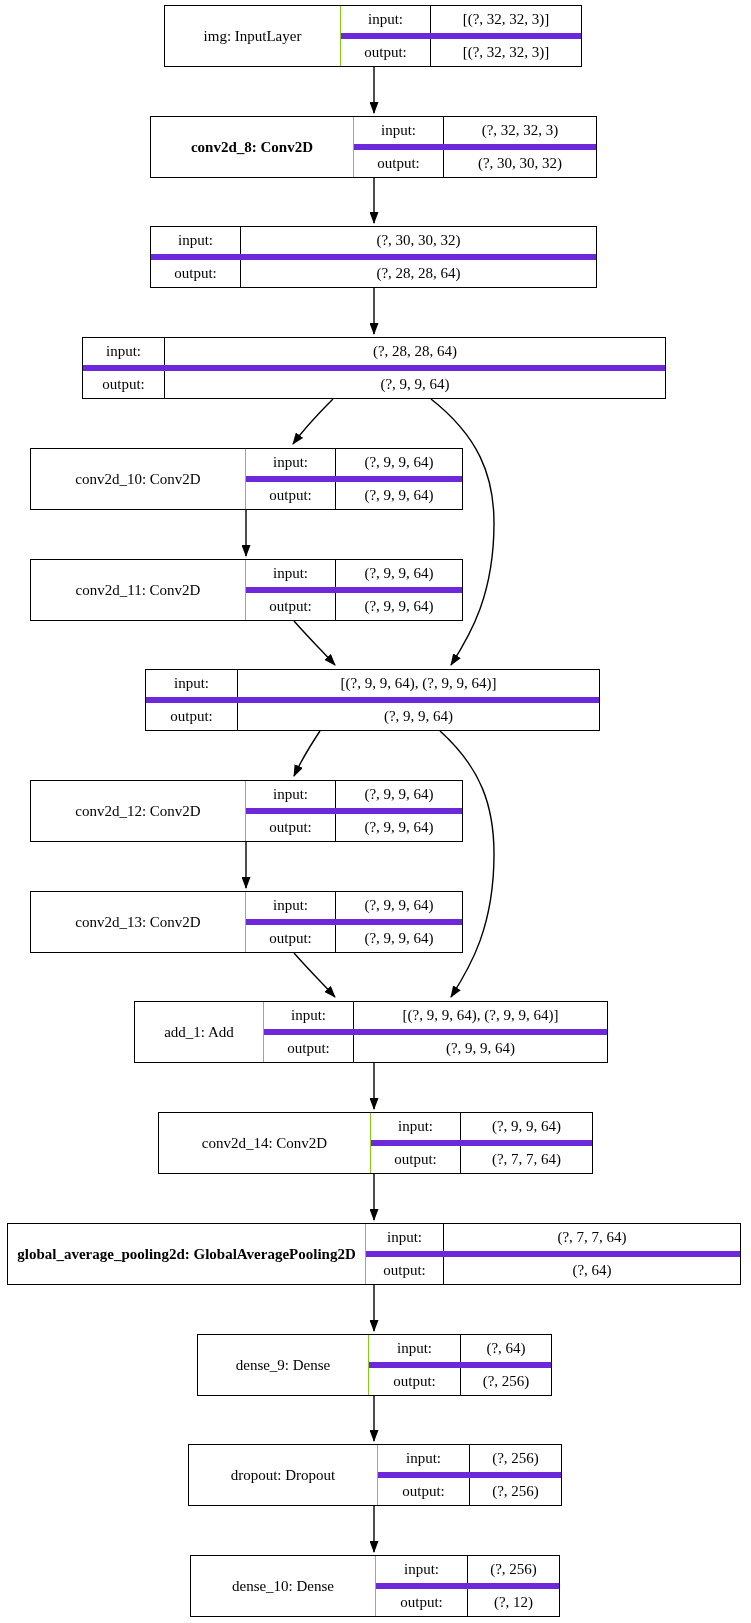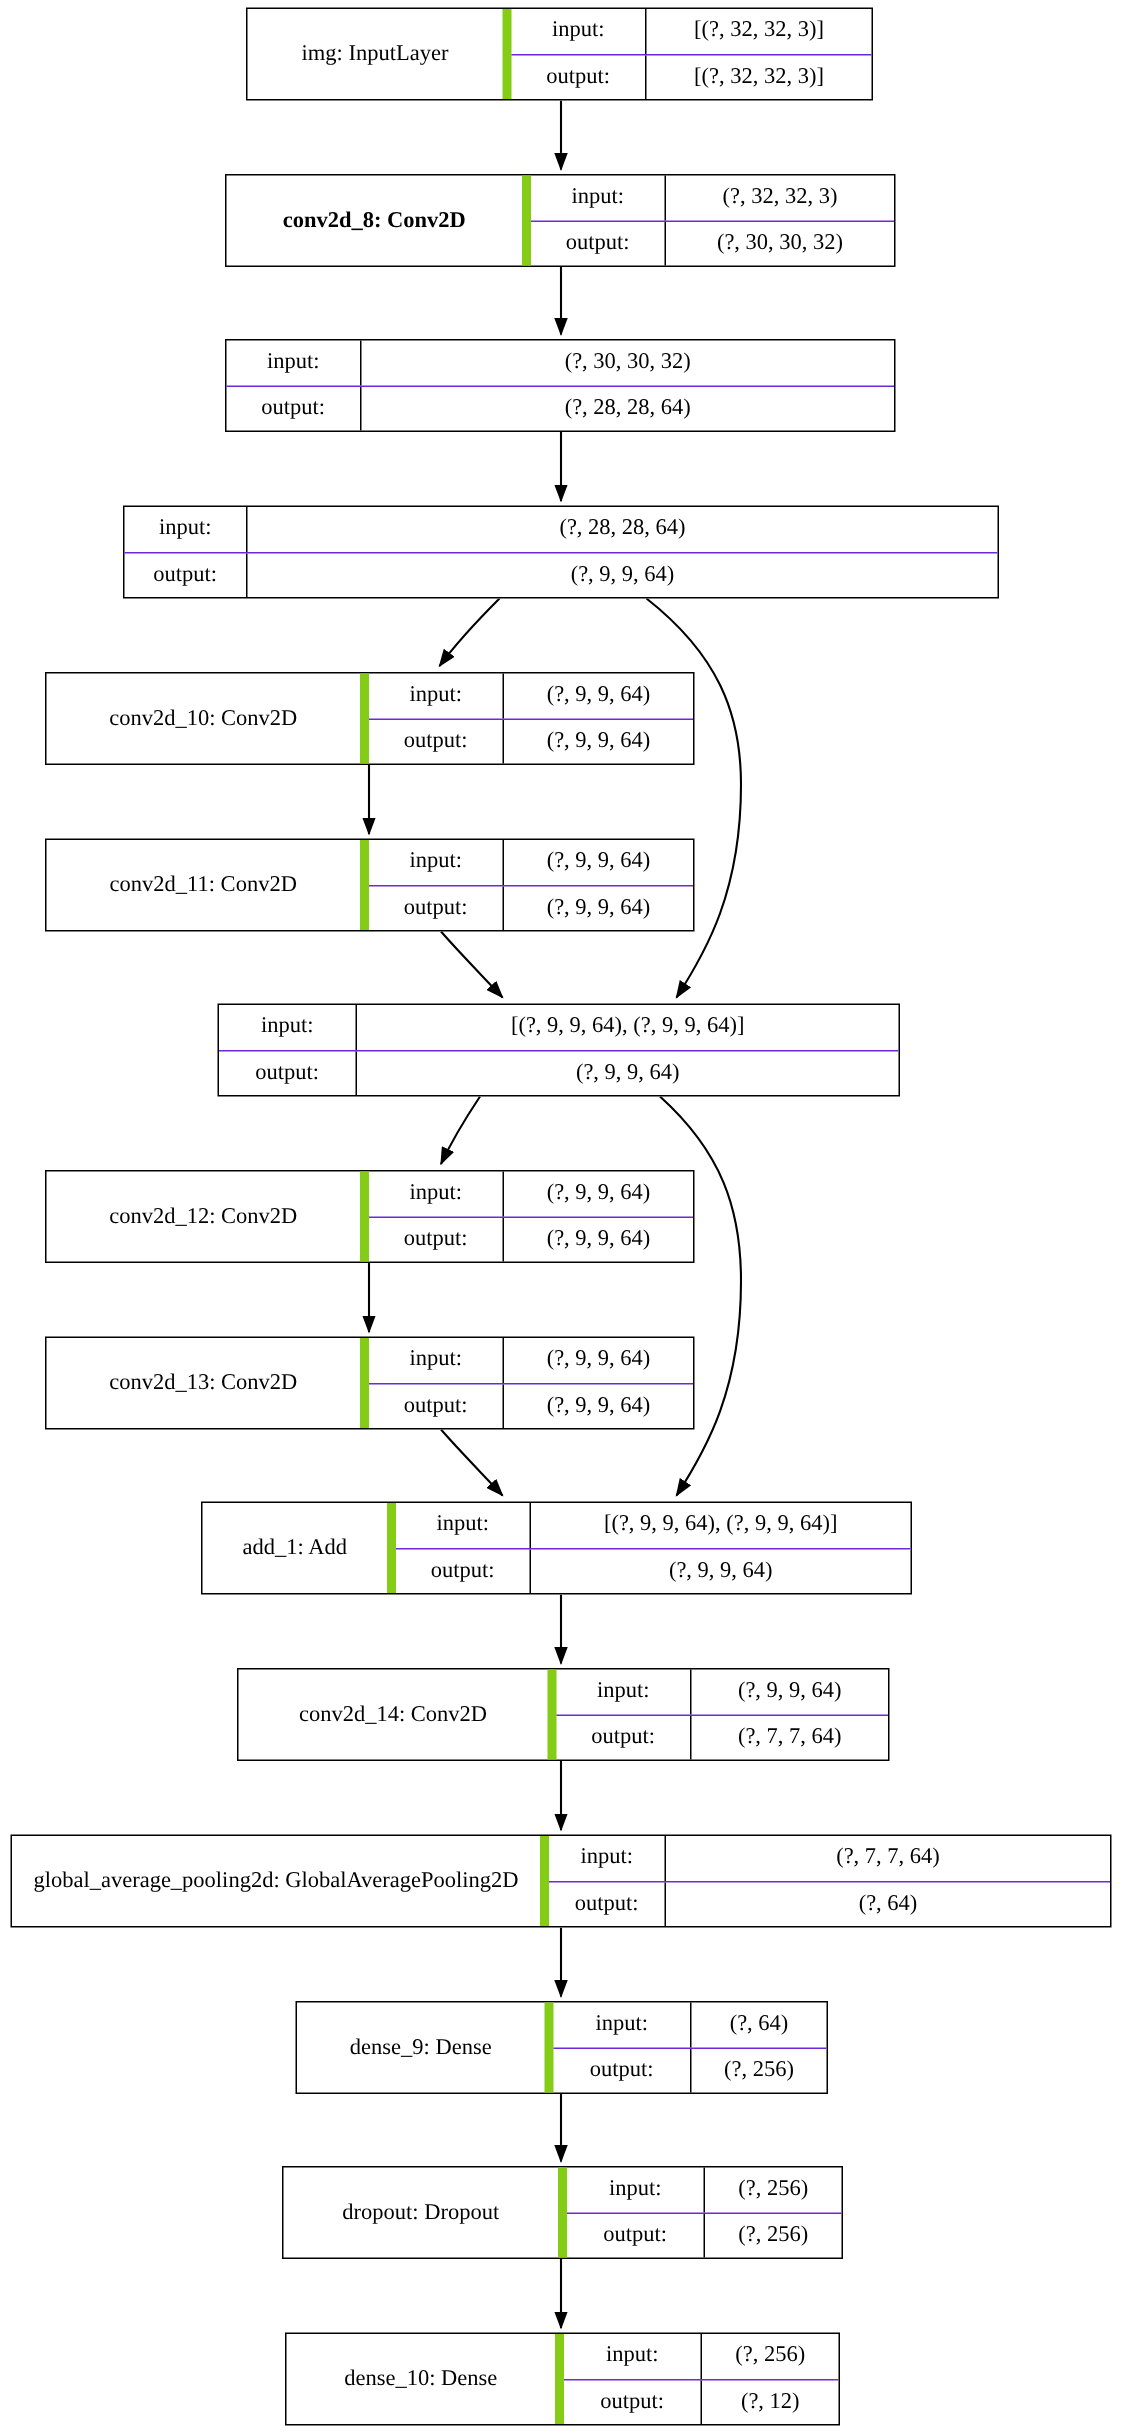--- a/index.html
+++ b/index.html
@@ -15,29 +15,29 @@
   .node{
     position:absolute;
     display:flex;
     height:62px;
     box-sizing:border-box;
     border:1px solid #000000;
     background:#ffffff;
   }
   .ncell{
     flex:0 0 auto;
-    border-right:6px solid #84cc16;
+    border-right:1px solid #84cc16;
     display:flex;align-items:center;justify-content:center;
     white-space:nowrap;
     padding:0 2px;
     box-sizing:border-box;
   }
   .iog{flex:1;display:flex;flex-direction:column;min-width:0;}
   .iorow{flex:1;display:flex;min-width:0;}
-  .iorow:first-child{border-bottom:1px solid #6d28d9;}
+  .iorow:first-child{border-bottom:6px solid #6d28d9;}
   .iolabel{
     flex:0 0 auto;
     border-right:1px solid #000000;
     display:flex;align-items:center;justify-content:center;
     box-sizing:border-box;
     white-space:nowrap;
   }
   .iovalue{
     flex:1;
     display:flex;align-items:center;justify-content:center;
@@ -209,21 +209,21 @@
             <div class="iolabel" style="width: 90px;">input:</div>
             <div class="iovalue">(?, 9, 9, 64)</div>
           </div>
           <div class="iorow">
             <div class="iolabel" style="width: 90px;">output:</div>
             <div class="iovalue">(?, 7, 7, 64)</div>
           </div>
         </div>
       </div>
       <div class="node" style="left: 7px; top: 1223px; width: 734px;">
-        <div class="ncell" style="width: 358px;">global_average_pooling2d: GlobalAveragePooling2D</div>
+        <div class="ncell" style="width: 358px; font-weight: bold;">global_average_pooling2d: GlobalAveragePooling2D</div>
         <div class="iog">
           <div class="iorow">
             <div class="iolabel" style="width: 78px;">input:</div>
             <div class="iovalue">(?, 7, 7, 64)</div>
           </div>
           <div class="iorow">
             <div class="iolabel" style="width: 78px;">output:</div>
             <div class="iovalue">(?, 64)</div>
           </div>
         </div>

